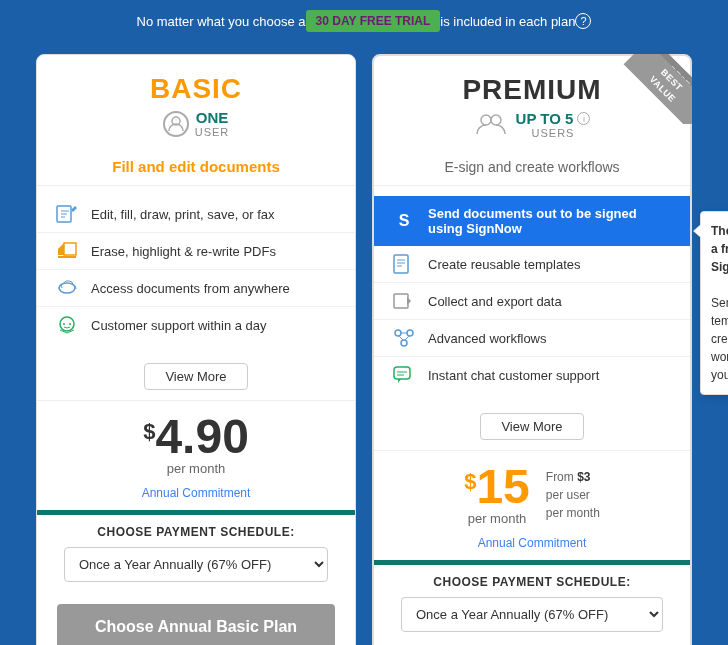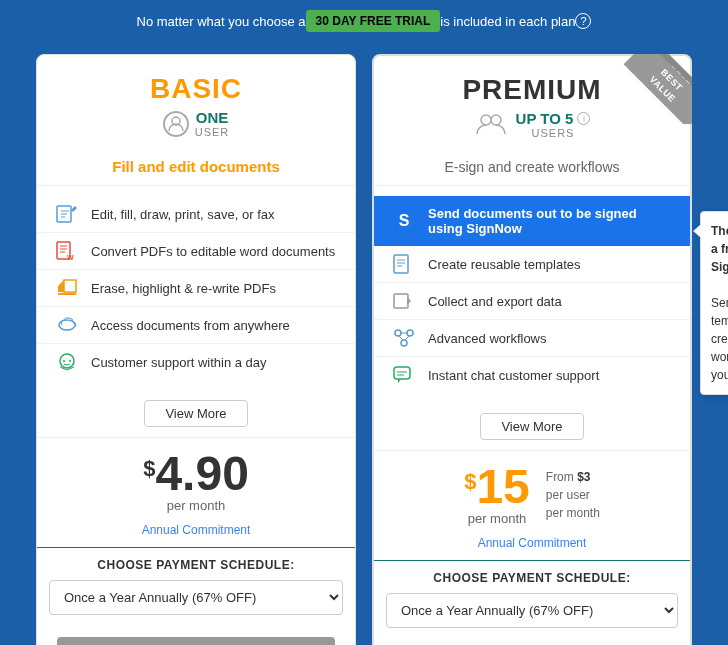--- a/index.html
+++ b/index.html
@@ -17,21 +17,21 @@
       padding: 10px 20px;
       color: white;
       font-size: 13px;
       display: flex;
       align-items: center;
       justify-content: center;
     }
 
     .trial-badge {
       background: #4caf50;
-      color: #000000;
+      color: #701a75;
       font-weight: bold;
       font-size: 12px;
       padding: 4px 10px;
       border-radius: 3px;
     }
 
     .help-icon {
       display: inline-flex;
       align-items: center;
       justify-content: center;
@@ -267,22 +267,22 @@
     }
 
     .annual-commitment {
       text-align: center;
       font-size: 12px;
       color: #3b82f6;
       padding: 4px 0 10px;
     }
 
     .payment-section {
-      padding: 10px 12px;
-      border-top: 1px solid #0f766e;
+      padding: 10px 27px;
+      border-top: 5px solid #0f766e;
     }
 
     .payment-label {
       font-size: 12px;
       font-weight: bold;
       color: #333;
       text-transform: uppercase;
       text-align: center;
       letter-spacing: 0.5px;
       margin-bottom: 8px;
@@ -422,30 +422,20 @@
             <rect x="1" y="2" width="14" height="16" rx="1" fill="none" stroke="#5b9bd5" stroke-width="1.5"></rect>
             <path d="M15 6l4-4 2 2-4 4" fill="#5b9bd5"></path>
             <path d="M5 7h8M5 10h6M5 13h4" stroke="#5b9bd5" stroke-width="1"></path>
           </svg>
         </div>
         <span>Edit, fill, draw, print, save, or fax</span>
       </div>
       <div class="feature-item">
         <div class="feature-icon">
           <svg width="22" height="20" viewBox="0 0 22 20">
-            <rect x="1" y="1" width="13" height="17" rx="1" fill="none" stroke="#e74c3c" stroke-width="1.5"></rect>
-            <path d="M4 5h7M4 8h7M4 11h5" stroke="#e74c3c" stroke-width="1"></path>
-            <text x="11" y="19" font-size="7" fill="#e74c3c" font-weight="bold">W</text>
-          </svg>
-        </div>
-        <span>Convert PDFs to editable word documents</span>
-      </div>
-      <div class="feature-item">
-        <div class="feature-icon">
-          <svg width="22" height="20" viewBox="0 0 22 20">
             <polygon points="8,2 20,2 20,14 8,14" fill="none" stroke="#f39c12" stroke-width="1.5"></polygon>
             <polygon points="2,8 8,2 8,14 2,14" fill="#f39c12"></polygon>
             <line x1="2" y1="16" x2="20" y2="16" stroke="#f39c12" stroke-width="2"></line>
           </svg>
         </div>
         <span>Erase, highlight &amp; re-write PDFs</span>
       </div>
       <div class="feature-item">
         <div class="feature-icon">
           <svg width="22" height="20" viewBox="0 0 22 20">

